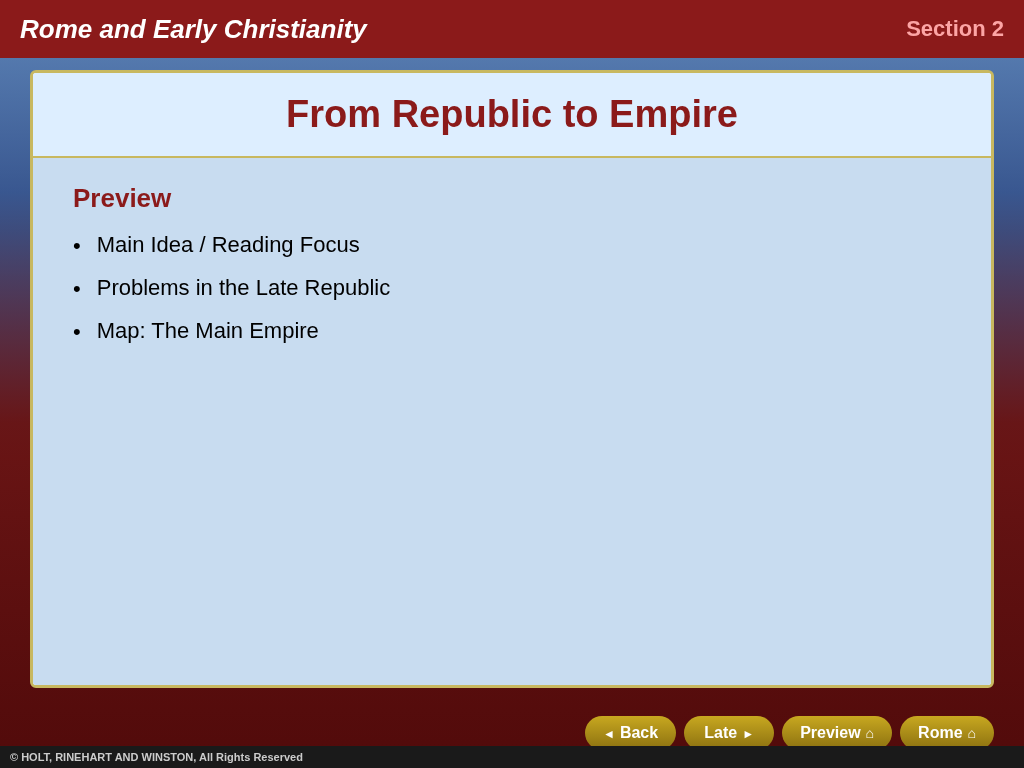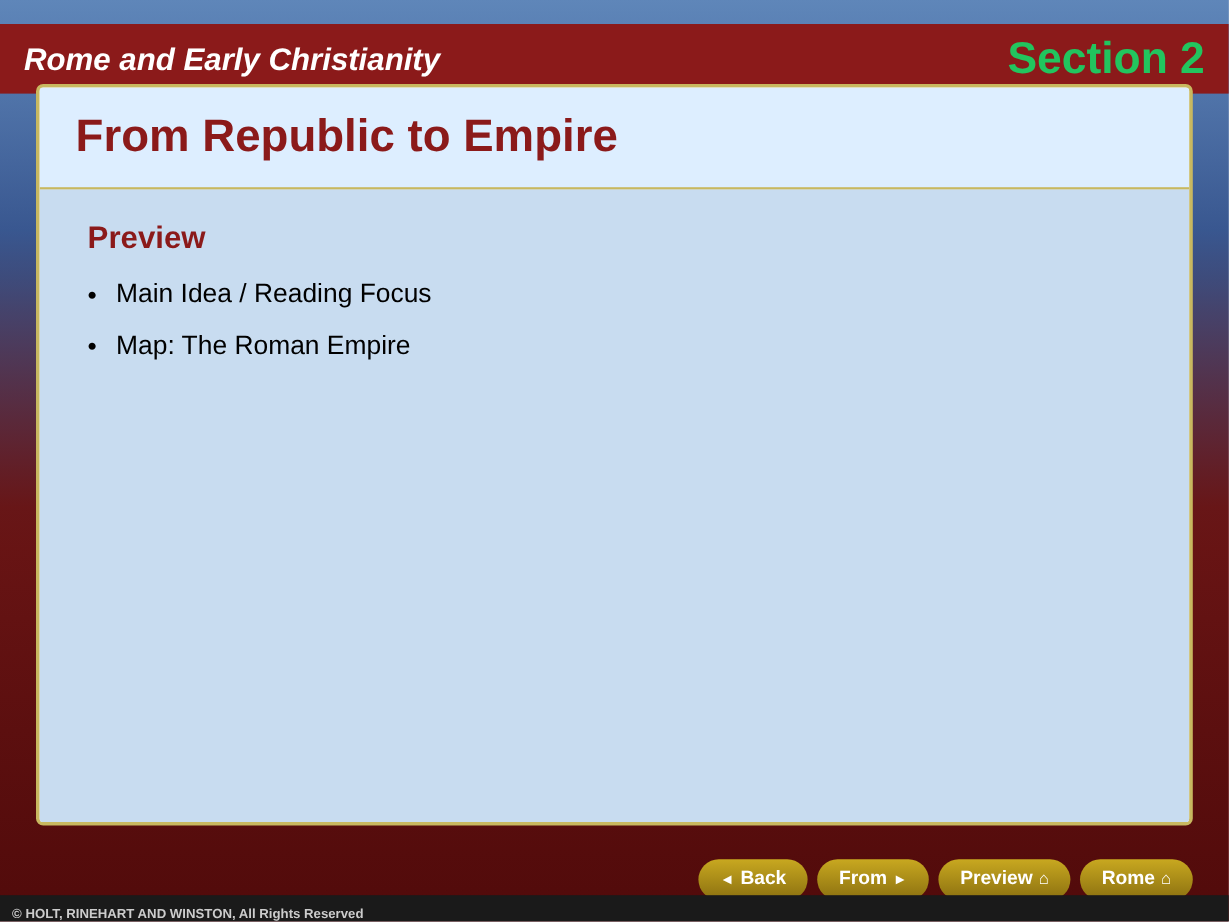--- a/index.html
+++ b/index.html
@@ -40,33 +40,32 @@
       position: absolute;
       top: 0; left: 0;
       width: 100%;
       height: 58px;
       background-color: #8b1a1a;
       display: flex;
       align-items: center;
       justify-content: space-between;
       padding: 0 20px;
       z-index: 10;
-      margin-top: 20px;
     }
 
     .header-title {
       color: #ffffff;
       font-size: 26px;
       font-weight: bold;
       font-style: italic;
     }
 
     .header-section {
-      color: #22c55e;
-      font-size: 37px;
+      color: #fca5a5;
+      font-size: 22px;
       font-weight: bold;
     }
 
     
     .content-card {
       position: absolute;
       top: 70px;
       left: 30px;
       right: 30px;
       bottom: 80px;
@@ -76,20 +75,21 @@
       z-index: 10;
       overflow: hidden;
       display: flex;
       flex-direction: column;
     }
 
     
     .slide-title-area {
       background: #ddeeff;
       padding: 20px 30px;
+      text-align: center;
       border-bottom: 2px solid #c8b860;
     }
 
     .slide-title {
       color: #8b1a1a;
       font-size: 38px;
       font-weight: bold;
     }
 
     
@@ -160,21 +160,21 @@
 
     
     .footer {
       position: absolute;
       bottom: 0;
       left: 0;
       right: 0;
       height: 22px;
       background: #1a1a1a;
       display: flex;
-      align-items: flex-end;
+      align-items: center;
       padding: 0 10px;
       z-index: 10;
     }
 
     .footer-text {
       color: #cccccc;
       font-size: 11px;
     }
 
     .footer-text span {
@@ -199,33 +199,36 @@
   <div class="slide-title-area">
     <div class="slide-title">From Republic to Empire</div>
   </div>
   <div class="slide-body">
     <div class="preview-label">Preview</div>
     <ul class="bullet-list">
       <li>
         <a>Main Idea / Reading Focus</a>
       </li>
       <li>
-        <a>Map: The Roman Empire</a>
+        <a>Problems in the Late Republic</a>
+      </li>
+      <li>
+        <a>Map: The Main Empire</a>
       </li>
     </ul>
   </div>
 </div>
 
 <div class="bottom-nav">
   <button class="nav-btn">
     <span class="arrow-left"></span>
     <span>Back</span>
   </button>
   <button class="nav-btn">
-    <span>From</span>
+    <span>Late</span>
     <span class="arrow-right"></span>
   </button>
   <button class="nav-btn">
     <span>Preview</span>
     <span class="home-icon"></span>
   </button>
   <button class="nav-btn">
     <span>Rome</span>
     <span class="home-icon"></span>
   </button>

